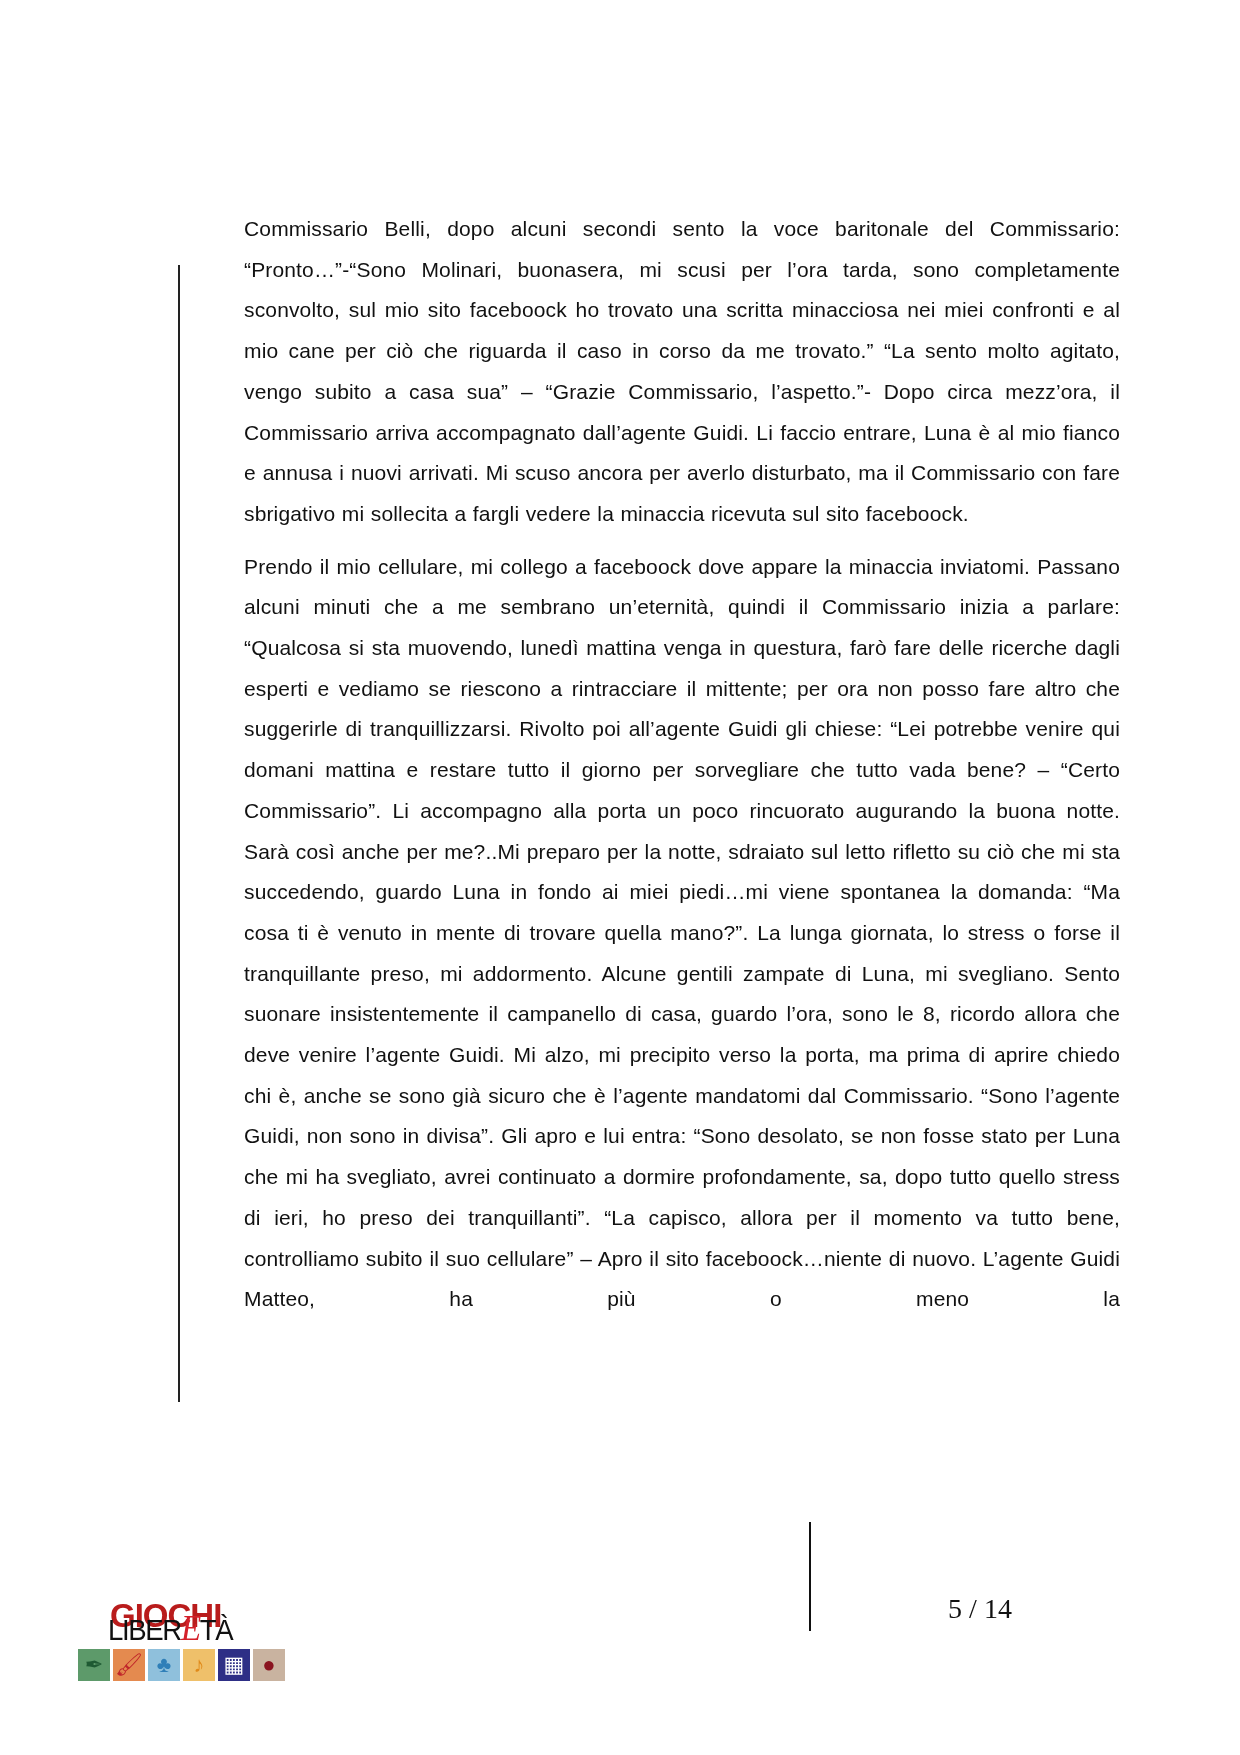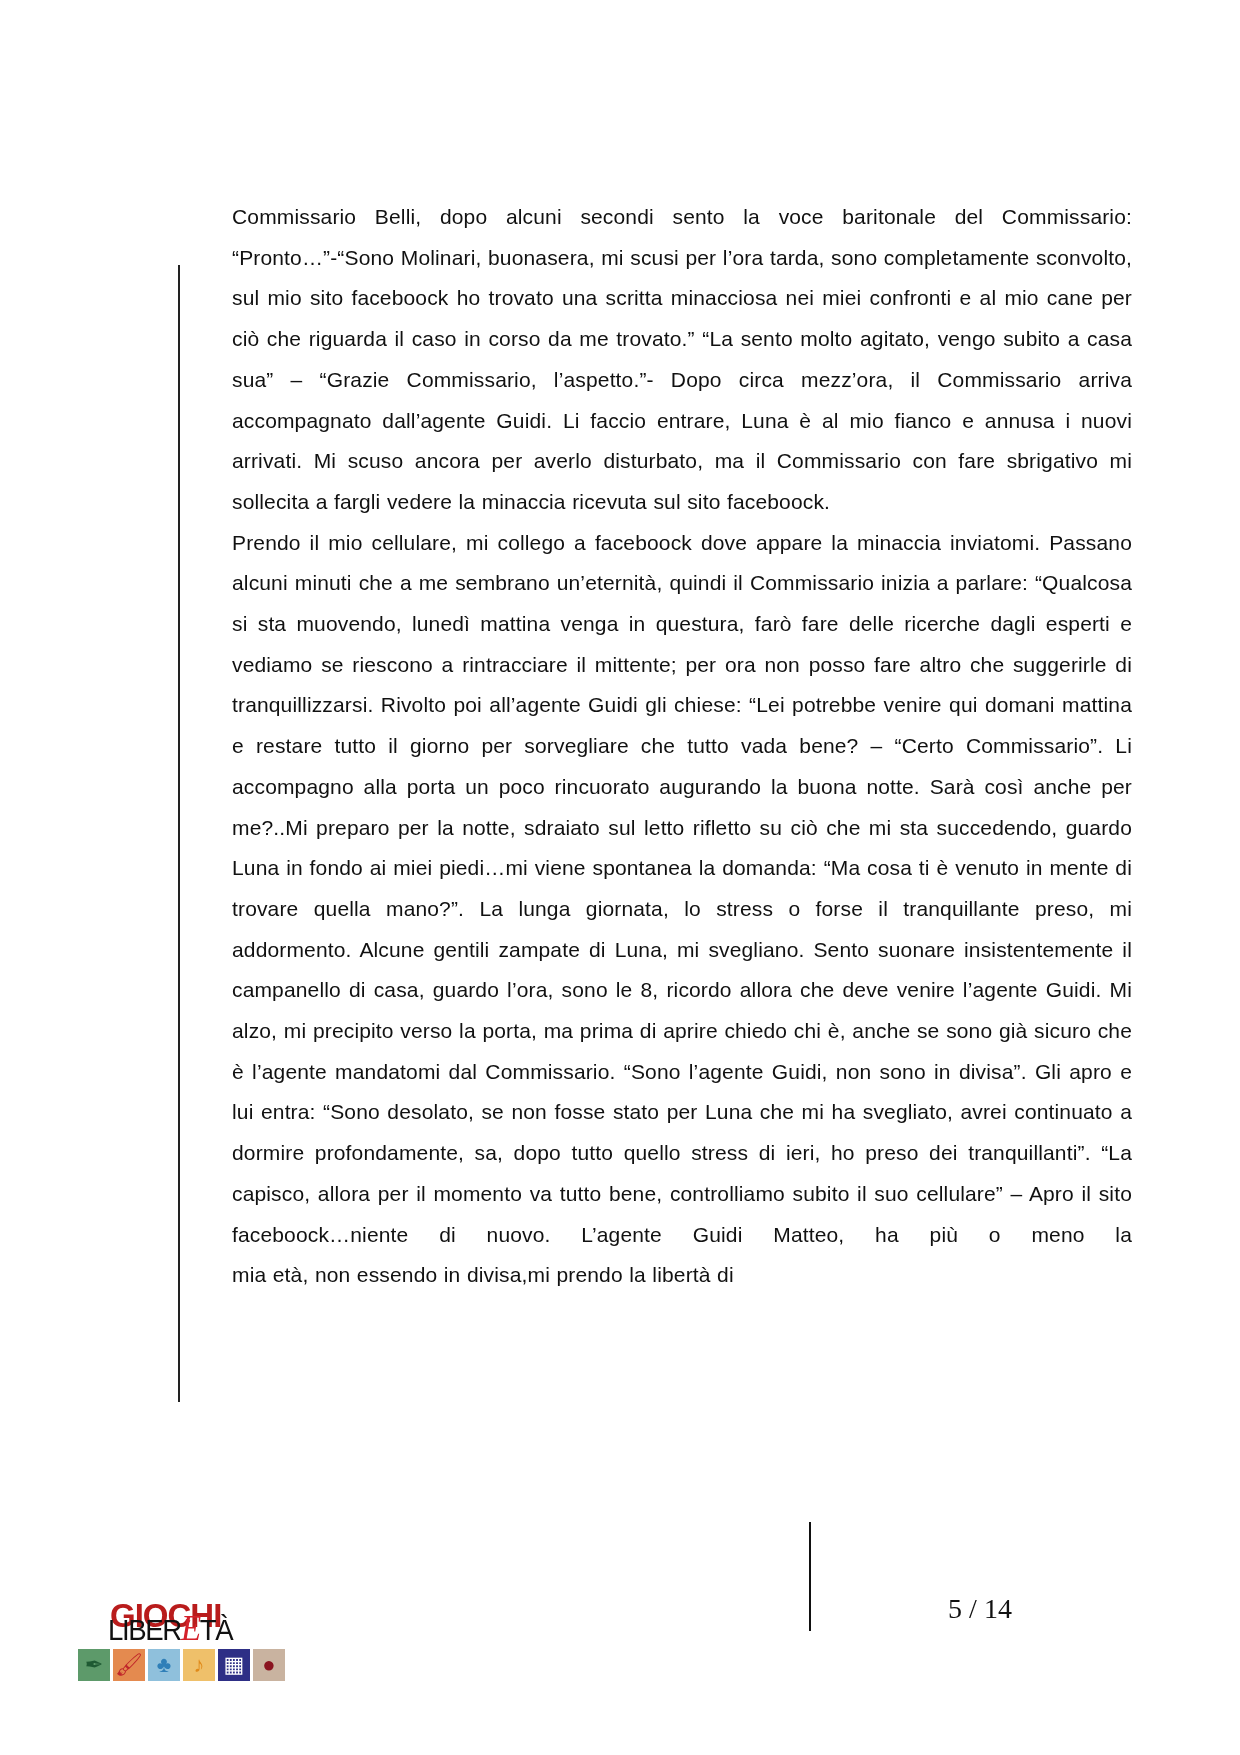--- a/index.html
+++ b/index.html
@@ -6,21 +6,21 @@
     body { width: 1240px; height: 1755px; position: relative; overflow: hidden; }
     .page { position: absolute; left: 0; top: 0; width: 1240px; height: 1755px; background: #fff; }
     .margin-rule {
       position: absolute; left: 178px; top: 265px; width: 2px; height: 1137px; background: #222;
     }
     .body-text {
       position: absolute; left: 232px; top: 197px; width: 900px;
       font-family: "Liberation Sans", sans-serif; font-size: 21px; line-height: 40.7px;
       color: #111; text-align: justify; letter-spacing: 0.15px; word-spacing: 0.5px;
     }
-    .body-text p { margin: 0; }
+    .body-text p { margin: 12px; }
     .footer-rule { position: absolute; left: 809px; top: 1522px; width: 2px; height: 109px; background: #111; }
     .page-number {
       position: absolute; left: 935px; top: 1593px; width: 90px; text-align: center;
       font-family: "Liberation Serif", serif; font-size: 28px; color: #111;
     }
     .logo { position: absolute; left: 78px; top: 1585px; width: 210px; height: 100px; }
     .logo-top {
       position: absolute; left: 32px; top: 16px; font-family: "Liberation Sans", sans-serif;
       font-weight: bold; font-size: 33px; line-height: 30px; color: #b91c1c; letter-spacing: -1px;
     }
@@ -35,21 +35,20 @@
   </style>
 </head>
 <body>
 
 <div class="page">
   <div class="margin-rule"></div>
 
   <div class="body-text">
     <p>Commissario Belli, dopo alcuni secondi sento la voce baritonale del Commissario: “Pronto…”-“Sono Molinari, buonasera, mi scusi per l’ora tarda, sono completamente sconvolto, sul mio sito faceboock ho trovato una scritta minacciosa nei miei confronti e al mio cane per ciò che riguarda il caso in corso da me trovato.” “La sento molto agitato, vengo subito a casa sua” – “Grazie Commissario, l’aspetto.”- Dopo circa mezz’ora, il Commissario arriva accompagnato dall’agente Guidi. Li faccio entrare, Luna è al mio fianco e annusa i nuovi arrivati. Mi scuso ancora per averlo disturbato, ma il Commissario con fare sbrigativo mi sollecita a fargli vedere la minaccia ricevuta sul sito faceboock.</p>
     <p style="text-align-last: justify;">Prendo il mio cellulare, mi collego a faceboock dove appare la minaccia inviatomi. Passano alcuni minuti che a me sembrano un’eternità, quindi il Commissario inizia a parlare: “Qualcosa si sta muovendo, lunedì mattina venga in questura, farò fare delle ricerche dagli esperti e vediamo se riescono a rintracciare il mittente; per ora non posso fare altro che suggerirle di tranquillizzarsi. Rivolto poi all’agente Guidi gli chiese: “Lei potrebbe venire qui domani mattina e restare tutto il giorno per sorvegliare che tutto vada bene? – “Certo Commissario”. Li accompagno alla porta un poco rincuorato augurando la buona notte. Sarà così anche per me?..Mi preparo per la notte, sdraiato sul letto rifletto su ciò che mi sta succedendo, guardo Luna in fondo ai miei piedi…mi viene spontanea la domanda: “Ma cosa ti è venuto in mente di trovare quella mano?”. La lunga giornata, lo stress o forse il tranquillante preso, mi addormento. Alcune gentili zampate di Luna, mi svegliano. Sento suonare insistentemente il campanello di casa, guardo l’ora, sono le 8, ricordo allora che deve venire l’agente Guidi. Mi alzo, mi precipito verso la porta, ma prima di aprire chiedo chi è, anche se sono già sicuro che è l’agente mandatomi dal Commissario. “Sono l’agente Guidi, non sono in divisa”. Gli apro e lui entra: “Sono desolato, se non fosse stato per Luna che mi ha svegliato, avrei continuato a dormire profondamente, sa, dopo tutto quello stress di ieri, ho preso dei tranquillanti”. “La capisco, allora per il momento va tutto bene, controlliamo subito il suo cellulare” – Apro il sito faceboock…niente di nuovo. L’agente Guidi Matteo, ha più o meno la</p>
-    <p>mia età, non essendo in divisa,mi prendo la libertà di</p>
   </div>
 
   <div class="logo">
     <div class="logo-top">GIOCHI</div>
     <div class="logo-bottom">
       <span>LIBER</span><span class="e-red">E</span><span>TÀ</span>
     </div>
     <div class="logo-tiles">
       <div class="tile" style="background: rgb(93, 154, 106);">
           <span style="color: rgb(31, 90, 51);">✒</span>

